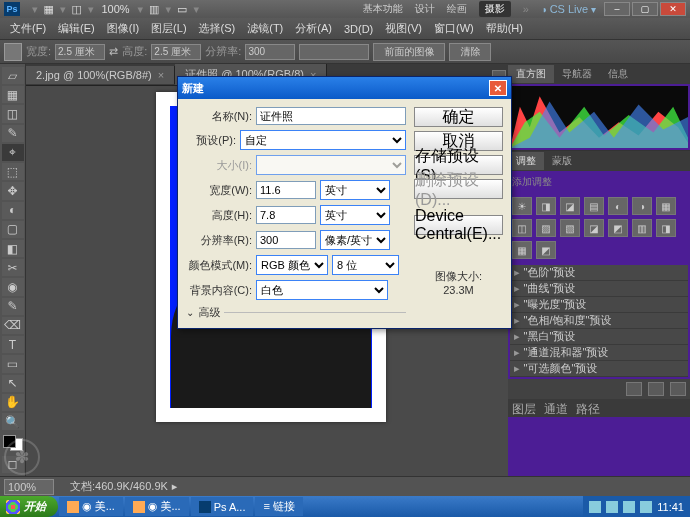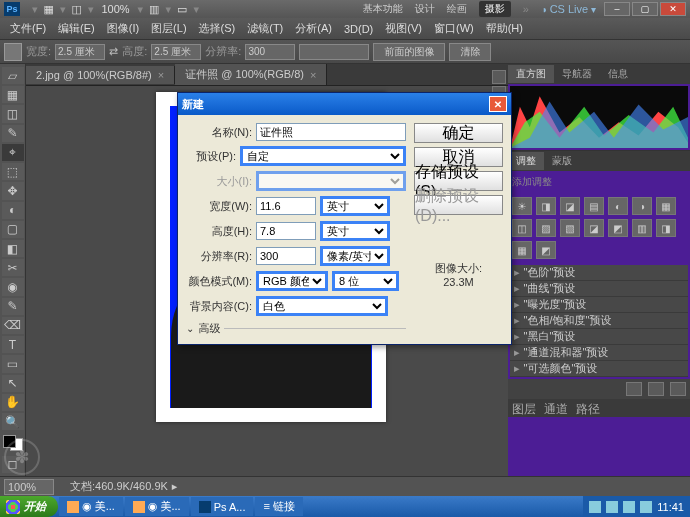--- a/index.html
+++ b/index.html
@@ -62,30 +62,30 @@
 .statusbar .docinfo { margin-left: 16px; }
 .statusbar .arr { margin-left: 4px; }
 .taskbar { height: 21px; background: linear-gradient(#3a7ac8, #1a5aa8); display: flex; align-items: center; }
 .taskbar .start { height: 21px; padding: 0 12px 0 6px; background: linear-gradient(#4ca82c, #2a7a1a); color: #fff; display: flex; align-items: center; gap: 4px; border-radius: 0 10px 10px 0; font-style: italic; font-weight: bold; }
 .taskbar .start .orb { width: 14px; height: 14px; background: radial-gradient(#f55 0 25%, #5c5 25% 50%, #55f 50% 75%, #fc5 75% 100%); border-radius: 2px; }
 .taskbar .titem { height: 19px; margin: 0 1px; padding: 0 8px; background: #2a6ab8; color: #fff; display: flex; align-items: center; font-size: 10px; gap: 3px; }
 .taskbar .titem .ti { width: 12px; height: 12px; background: #fa5; }
 .taskbar .spacer { flex: 1; }
 .taskbar .tray { height: 21px; background: #1a5aa8; display: flex; align-items: center; padding: 0 6px; gap: 5px; color: #fff; font-size: 10px; }
 .taskbar .tray .ti { width: 12px; height: 12px; background: #8cd; }
-.dialog { position: absolute; top: 92px; left: 177px; width: 335px; background: #ece9d8; border: 1px solid #0a246a; box-shadow: 2px 2px 6px rgba(0,0,0,.4); }
+.dialog { position: absolute; top: 76px; left: 177px; width: 335px; background: #ece9d8; border: 1px solid #0a246a; box-shadow: 2px 2px 6px rgba(0,0,0,.4); }
 .dialog .dtitle { height: 22px; background: linear-gradient(#2a80e8, #0a5ac8); color: #fff; display: flex; align-items: center; padding: 0 4px; font-size: 11px; font-weight: bold; }
 .dialog .dtitle .dclose { margin-left: auto; width: 18px; height: 16px; background: #e85a3a; border: 1px solid #fff; color: #fff; display: flex; align-items: center; justify-content: center; font-size: 10px; }
 .dialog .dbody { padding: 8px; display: flex; gap: 8px; }
 .dialog .dleft { flex: 1; }
 .dialog .dright { width: 95px; display: flex; flex-direction: column; gap: 4px; }
 .dialog .drow { display: flex; align-items: center; margin-bottom: 5px; gap: 4px; }
 .dialog .drow .dlbl { width: 66px; text-align: right; color: #333; font-size: 11px; }
 .dialog .drow input[type=text] { height: 18px; border: 1px solid #7f9db9; padding: 0 3px; font-size: 11px; }
-.dialog .drow select { height: 20px; border: 3px solid #3b82f6; font-size: 11px; background: #fff; }
+.dialog .drow select { height: 20px; border: 1px solid #3b82f6; font-size: 11px; background: #fff; }
 .dialog .dbtn { height: 20px; border: 1px solid #888; background: linear-gradient(#fff, #e0e0e0); font-size: 16px; display: flex; align-items: center; justify-content: center; }
 .dialog .dbtn.disabled { color: #999; }
 .dialog .adv { display: flex; align-items: center; gap: 4px; margin-top: 4px; color: #333; }
 .dialog .adv .chev { font-size: 10px; }
 .dialog .adv .line { flex: 1; height: 1px; background: #bbb; }
 .dialog .sizelbl { text-align: center; color: #333; margin-top: 30px; font-size: 11px; }
 .watermark { position: absolute; left: 4px; bottom: 42px; width: 36px; height: 36px; border-radius: 50%; border: 2px solid rgba(255,255,255,.18); color: rgba(255,255,255,.25); display: flex; align-items: center; justify-content: center; font-size: 18px; }
 .pdock { position: absolute; right: 184px; top: 70px; width: 14px; display: flex; flex-direction: column; gap: 2px; }
 .pdock .pd { width: 14px; height: 14px; background: #5a5a5a; border: 1px solid #777; }
 </style>
@@ -371,19 +371,20 @@
         <span>高级</span>
         <div class="line"></div>
       </div>
     </div>
     <div class="dright">
       <div class="dbtn">确定</div>
       <div class="dbtn">取消</div>
       <div class="dbtn">存储预设(S)...</div>
       <div class="dbtn disabled">删除预设(D)...</div>
       <div style="height:8px"></div>
+      <div class="dbtn">Device Central(E)...</div>
       <div class="sizelbl">
         <div>图像大小:</div>
         <div>23.3M</div>
       </div>
     </div>
   </div>
 </div>
 
 </body></html>

